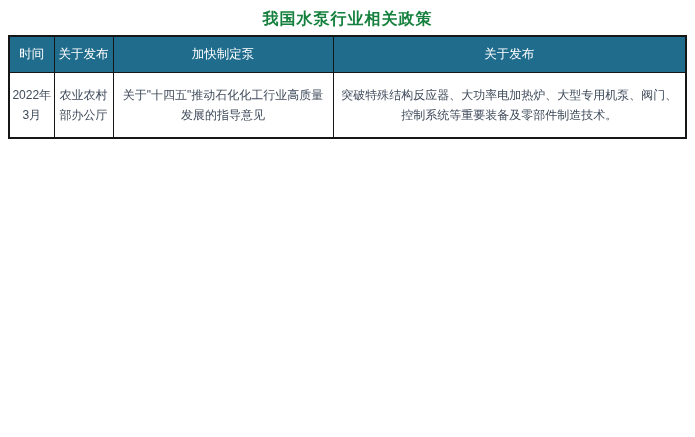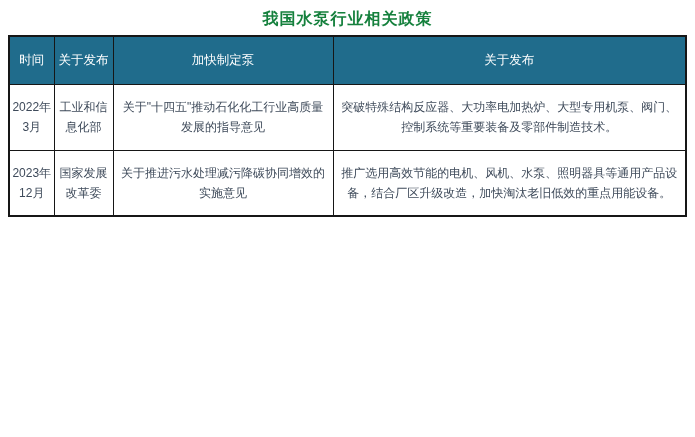--- a/index.html
+++ b/index.html
@@ -32,21 +32,21 @@
     margin: 0 8px;
     border: 2px solid #161616;
   }
   .policy-table th,
   .policy-table td {
     border: 1px solid #161616;
     text-align: center;
     vertical-align: middle;
     word-break: break-all;
   }
-  .policy-table thead tr { height: 48px; border-radius: 7px; }
+  .policy-table thead tr { height: 36px; border-radius: 7px; }
   .policy-table th {
     background: #206c8c;
     color: #ffffff;
     font-size: 12.5px;
     font-weight: normal;
     line-height: 1.5;
     padding: 2px 3px;
   }
   .policy-table tbody tr { height: 66px; }
   .policy-table td {
@@ -80,26 +80,20 @@
       <tr>
         <th>时间</th>
         <th>关于发布</th>
         <th>加快制定泵</th>
         <th>关于发布</th>
       </tr>
     </thead>
     <tbody>
       <tr>
         <td class="cell-time">2022年3月</td>
-        <td class="cell-dept">工业和信息化部</td>
+        <td class="cell-dept">农业农村部办公厅</td>
         <td class="cell-policy">关于"十四五"推动石化化工行业高质量发展的指导意见</td>
         <td class="cell-content">突破特殊结构反应器、大功率电加热炉、大型专用机泵、阀门、控制系统等重要装备及零部件制造技术。</td>
-      </tr>
-      <tr>
-        <td class="cell-time">2023年12月</td>
-        <td class="cell-dept">国家发展改革委</td>
-        <td class="cell-policy">关于推进污水处理减污降碳协同增效的实施意见</td>
-        <td class="cell-content">推广选用高效节能的电机、风机、水泵、照明器具等通用产品设备，结合厂区升级改造，加快淘汰老旧低效的重点用能设备。</td>
       </tr>
     </tbody>
   </table>
 
 </div>
 
 </body></html>

